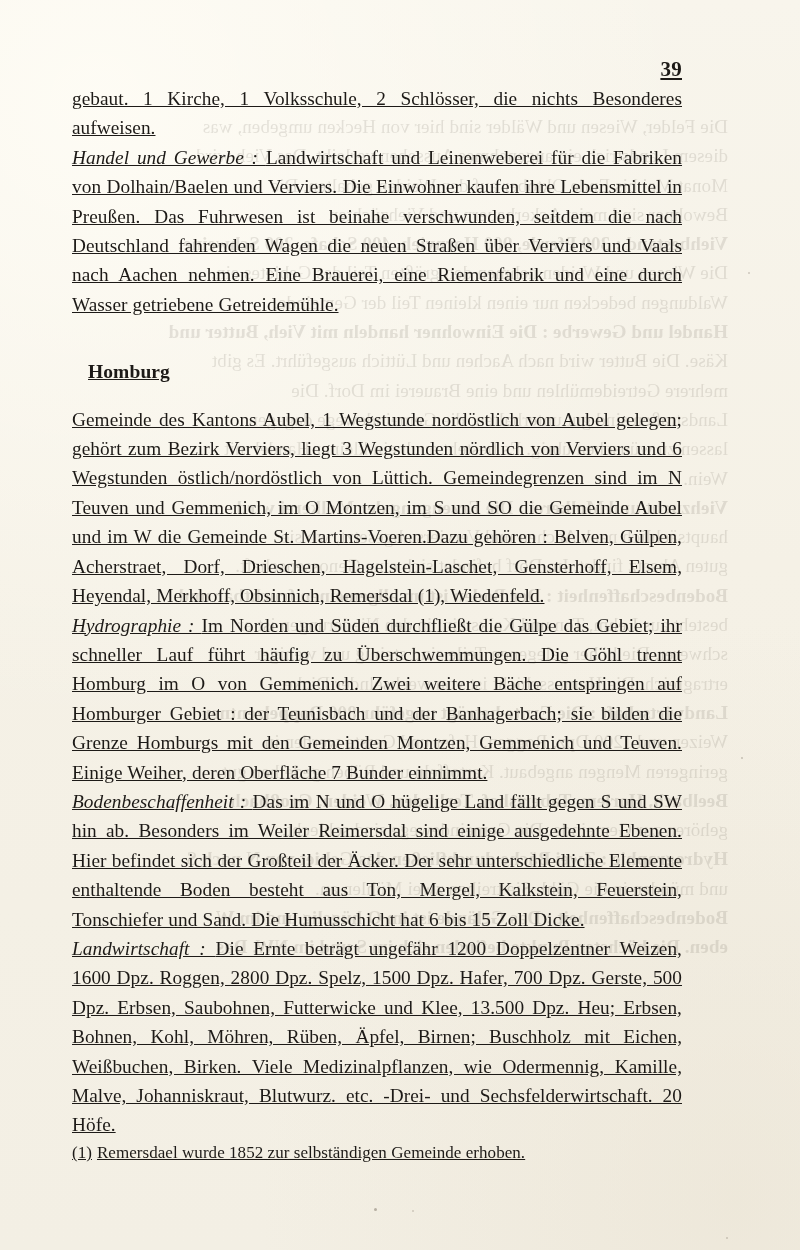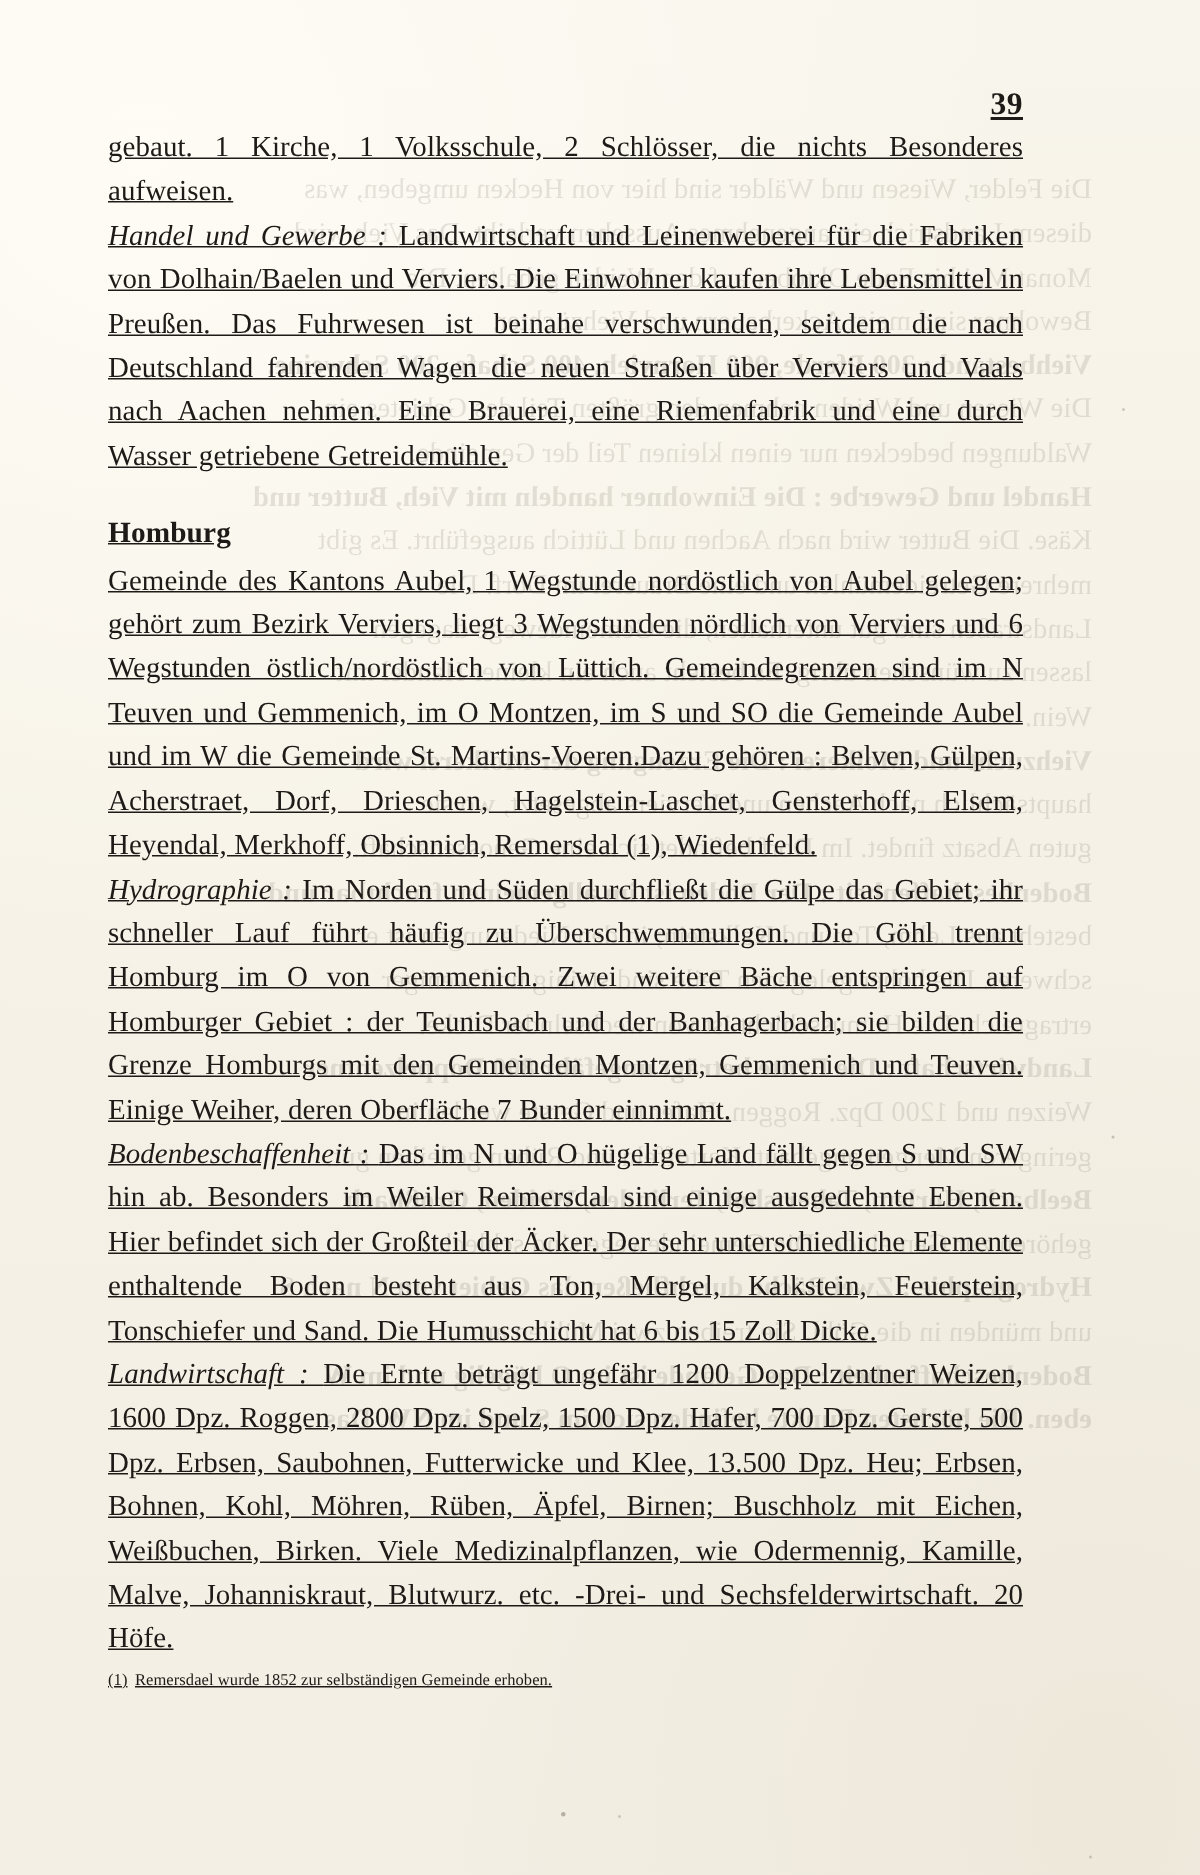--- a/index.html
+++ b/index.html
@@ -91,34 +91,34 @@
     -webkit-hyphens: none;
     hyphens: none;
   }
 
   .label {
     font-style: italic;
     font-weight: normal;
   }
 
   h2.section-head {
-    margin: 0;
+    margin: 16px;
     font-size: 19.5px;
     line-height: 29.4px;
     font-weight: bold;
     letter-spacing: 0.1px;
   }
 
   .gap-before-head { height: 22px; }
   .gap-after-head  { height: 2px; }
 
   .footnote {
     margin: 0;
     padding-top: 3px;
-    font-size: 11px;
+    font-size: 17px;
     line-height: 19px;
     letter-spacing: 0.05px;
     text-align: left;
   }
   .footnote .fn-marker { margin-right: 5px; }
 
   
   .speck {
     position: absolute;
     background: #6e6456;

